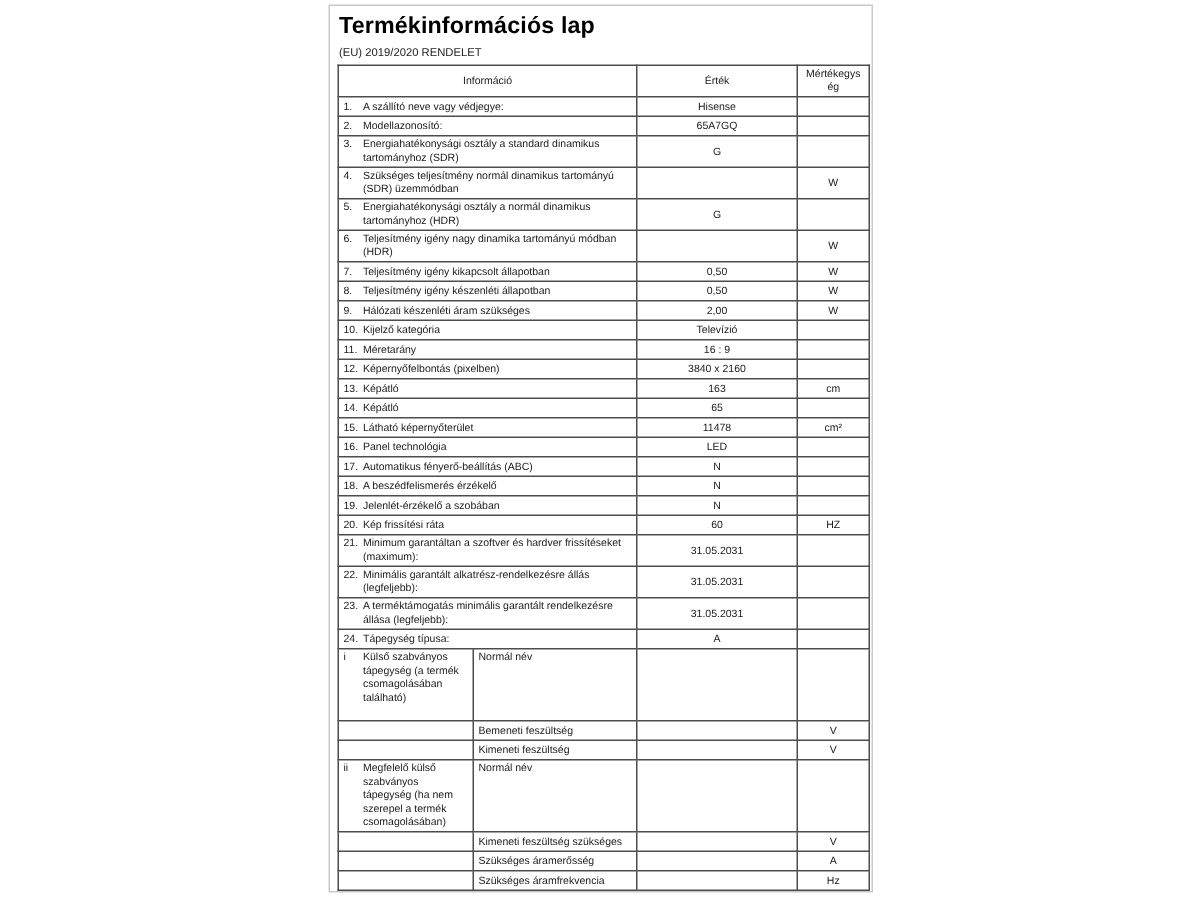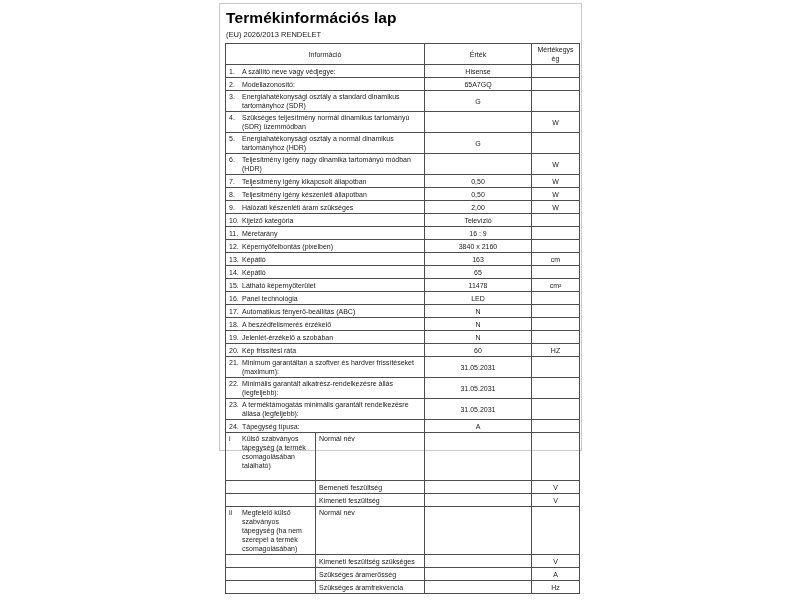--- a/index.html
+++ b/index.html
@@ -1,21 +1,21 @@
 <!DOCTYPE html>
 <html><head>
 <meta charset="utf-8">
 <style>
   html,body { margin:0; padding:0; }
   body {
     width:800px; height:600px; background:#ffffff; position:relative;
     font-family:"Liberation Sans", sans-serif; color:#1a1a1a; overflow:hidden;
   }
   .sheet {
-    position:absolute; left:219px; top:3px; width:363px; height:448px;
+    position:absolute; left:219px; top:3px; width:363px; height:592px;
     border:1px solid #c9c9c9; background:#ffffff; box-sizing:border-box;
     padding:5px 4px 0 5px;
   }
   .doc-title {
     font-size:15.5px; font-weight:bold; color:#000; margin:0 0 3px 1px;
     letter-spacing:0.1px;
   }
   .doc-subtitle { font-size:7.5px; margin:0 0 4px 1px; color:#222; }
   table.info-table {
     border-collapse:collapse; table-layout:fixed; width:354px;
@@ -38,21 +38,21 @@
   tr.section-first td { height:48px; vertical-align:top; }
   tr.section-first td.val, tr.section-first td.unit { vertical-align:top; }
   td.sublabel { text-align:left; vertical-align:top; padding-top:1px; }
   tr.section-row td.sublabel { vertical-align:middle; }
 </style>
 </head>
 <body>
 
 <div class="sheet">
   <h1 class="doc-title">Termékinformációs lap</h1>
-  <div class="doc-subtitle">(EU) 2026/2013 RENDELET</div>
+  <div class="doc-subtitle">(EU) 2019/2020 RENDELET</div>
 
   <table class="info-table">
     <colgroup>
       <col style="width:90px">
       <col style="width:109px">
       <col style="width:107px">
       <col style="width:48px">
     </colgroup>
     <thead>
       <tr>

